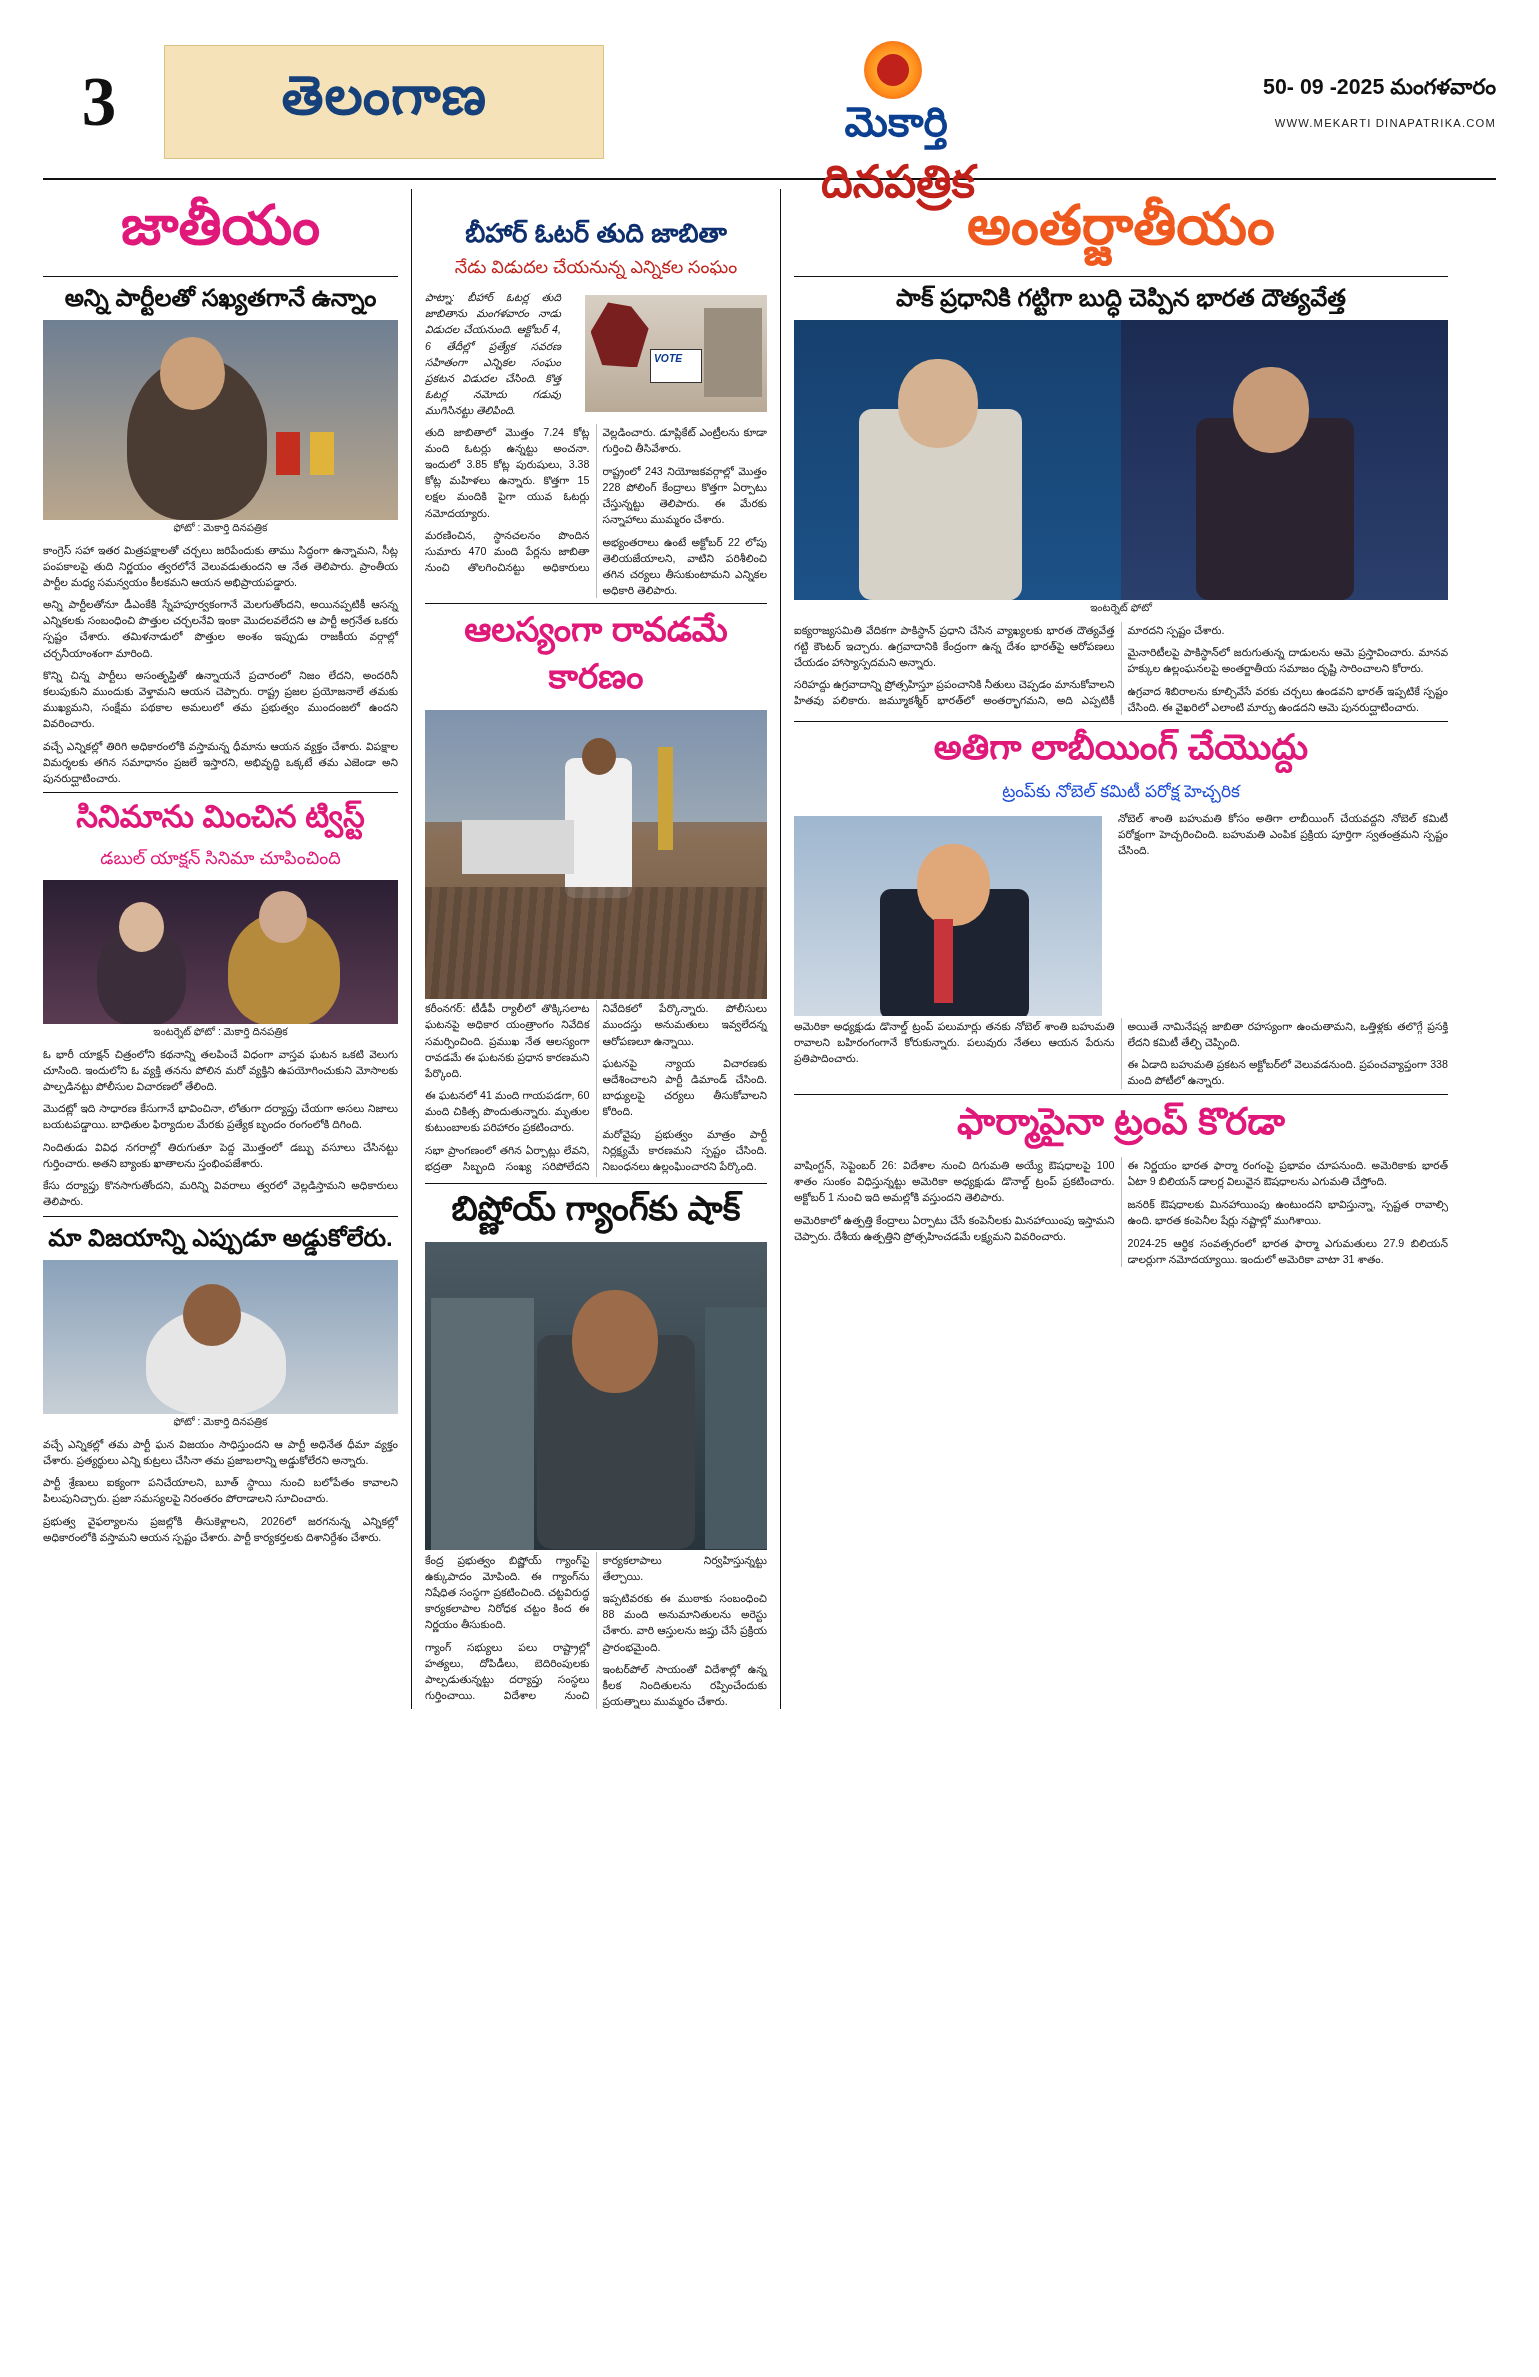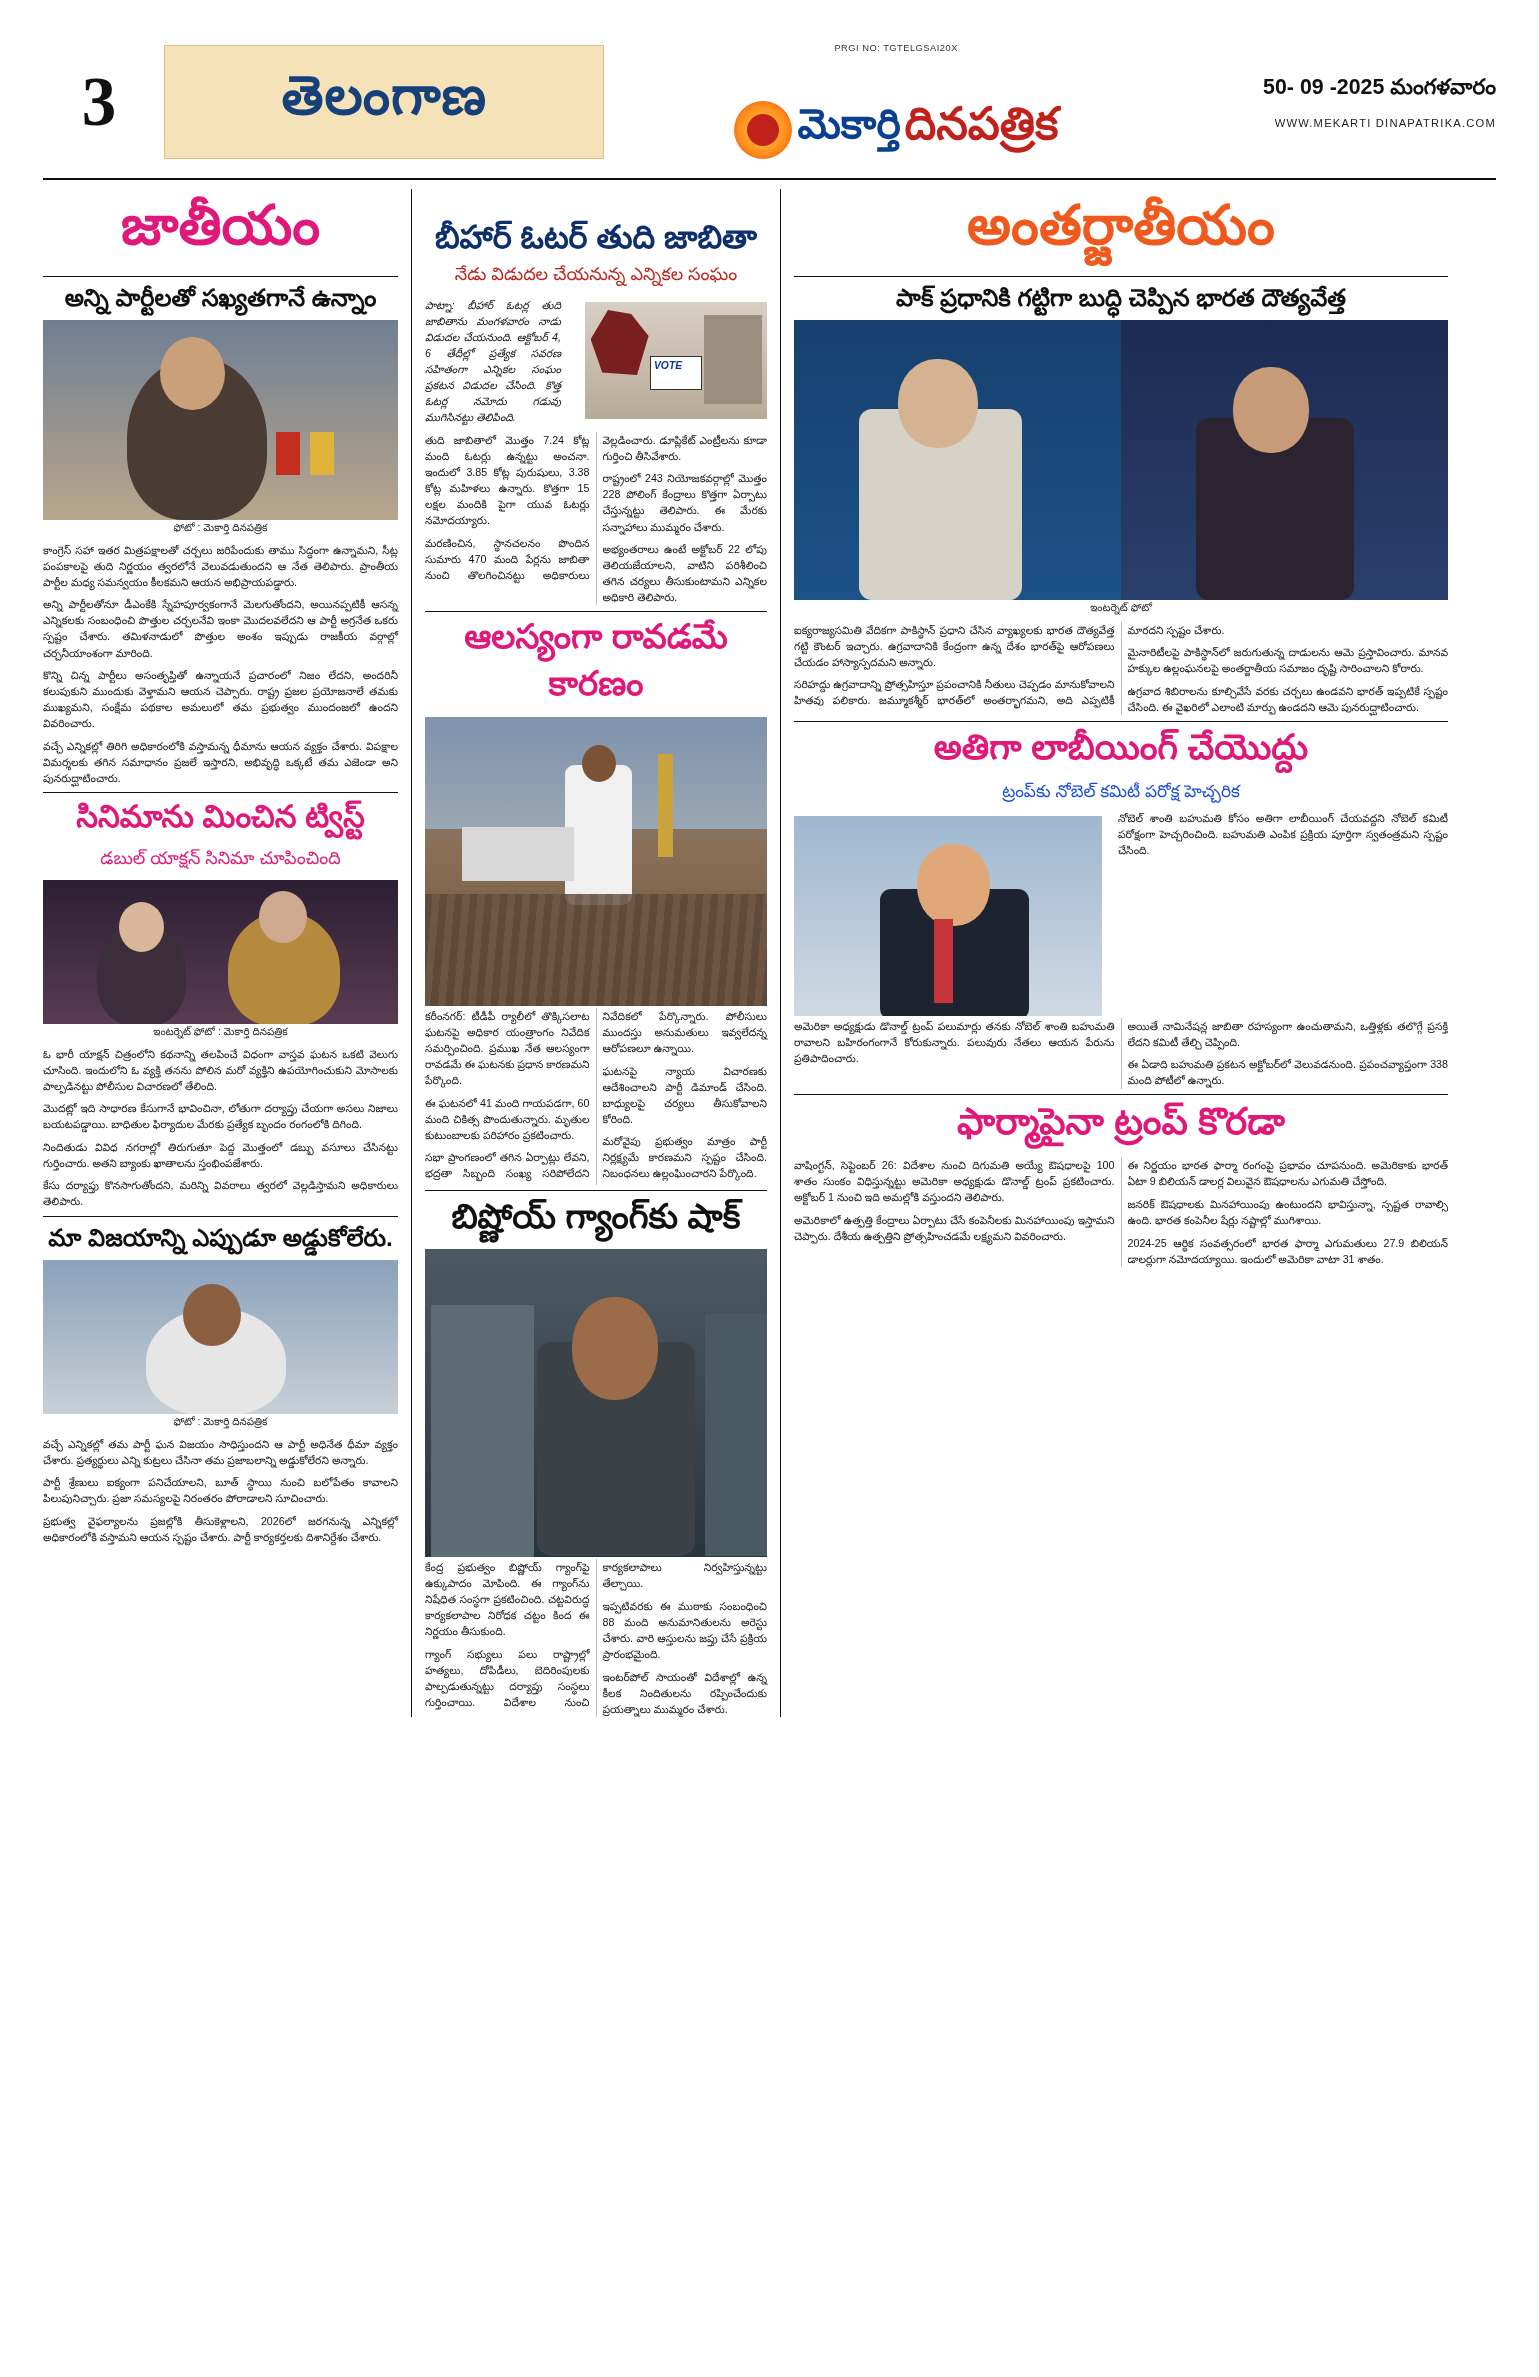--- a/index.html
+++ b/index.html
@@ -11,42 +11,42 @@
   
   .masthead{display:flex;align-items:center;height:140px;border-bottom:2.8px solid #111;padding-bottom:5.6px;}
   .page-num{font-size:69px;font-weight:bold;color:#111;width:112px;text-align:center;line-height:140px;font-family:"Liberation Serif",serif;}
   .title-box{
     background:#f5e2b8;border:1.9px solid #d9c185;flex:0 0 438px;height:112px;
     display:flex;align-items:center;justify-content:center;margin-left:9.3px;
   }
   .title-box span{font-size:54px;color:#16407a;font-weight:bold;letter-spacing:0.9px;}
   .brand-wrap{flex:1;display:flex;align-items:center;justify-content:center;flex-direction:column;gap:44px;}
   .brand-top{font-size:9.3px;color:#333;letter-spacing:0.5px;margin-bottom:1.9px;}
-  .brand{display:flex;align-items:center;}
+  .brand{display:flex;align-items:center;flex-direction:column;}
   .brand-sun{width:58px;height:58px;border-radius:50%;background:radial-gradient(circle,#ffd34d 0%,#ff8c1a 60%,#e23b13 100%);position:relative;margin-right:5.6px;}
   .brand-sun:after{content:"";position:absolute;inset:13px;border-radius:50%;background:#c0211a;}
   .brand-name1{font-size:41px;color:#0b3f8f;font-weight:bold;}
   .brand-name2{font-size:45px;color:#c0211a;font-weight:bold;margin-left:3.7px;}
   .date-wrap{width:308px;text-align:right;}
   .date-line{font-size:21.4px;color:#111;font-weight:bold;}
   .site-line{font-size:11.2px;color:#222;letter-spacing:1.2px;margin-top:13px;}
   
   .content{display:flex;margin-top:9.3px;}
   .col{box-sizing:border-box;}
   .col-left{width:369px;padding-right:13px;border-right:0.9px solid #111;}
   .col-mid{width:369px;padding:0 13px;border-right:0.9px solid #111;}
   .col-right{width:667px;padding-left:13px;display:flex;}
   
   .sec-head{font-size:55px;font-weight:bold;text-align:center;margin:3.7px 0 5.6px;}
   .sec-head.pink{color:#e0187a;}
   .sec-head.orange{color:#f0591e;}
   .rule{border:0;border-top:1.9px solid #111;margin:5.6px 0;}
   .rule.thin{border-top:0.9px solid #111;}
   .headline{font-size:24px;font-weight:bold;color:#111;text-align:center;line-height:1.25;margin:5.6px 0 7.5px;}
-  .headline.big{font-size:32px;margin-top:28px;}
+  .headline.big{font-size:26px;margin-top:28px;}
   .headline.blue{color:#0e2f6e;}
   .subhead{font-size:17.7px;color:#c0211a;text-align:center;margin:1.9px 0 7.5px;}
   .subhead.pink{color:#e0187a;}
   .kicker{font-size:17px;color:#1d4ed8;text-align:center;margin:1.9px 0 5.6px;}
   .photo{width:100%;background:#cfcfcf;position:relative;overflow:hidden;margin:5.6px 0 1.9px;}
   .cap{font-size:10.3px;text-align:center;color:#222;margin:1.9px 0 5.6px;}
   p.body{font-size:10.7px;line-height:1.5;text-align:justify;color:#111;margin:0 0 6.5px;}
   .two-col{column-count:2;column-gap:13px;column-rule:0.9px solid #bbb;}
   .ph-crowd{background:linear-gradient(#6f86a8 0%,#8a6f57 45%,#6a5542 100%);}
   .ph-un{background:linear-gradient(#1c3f6e,#244f85);}

